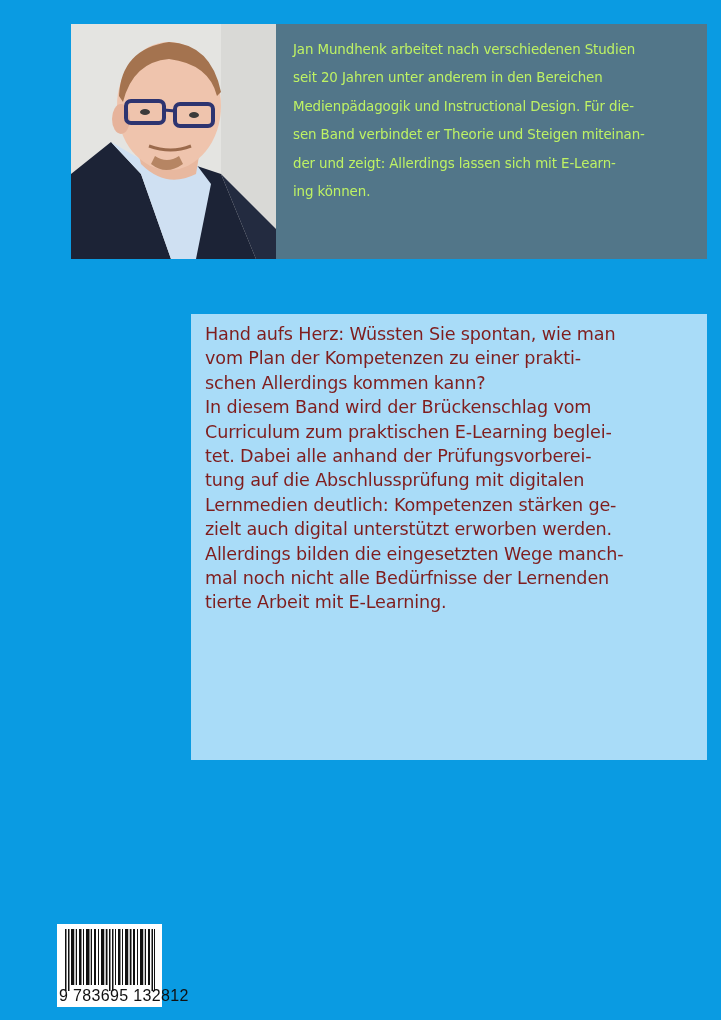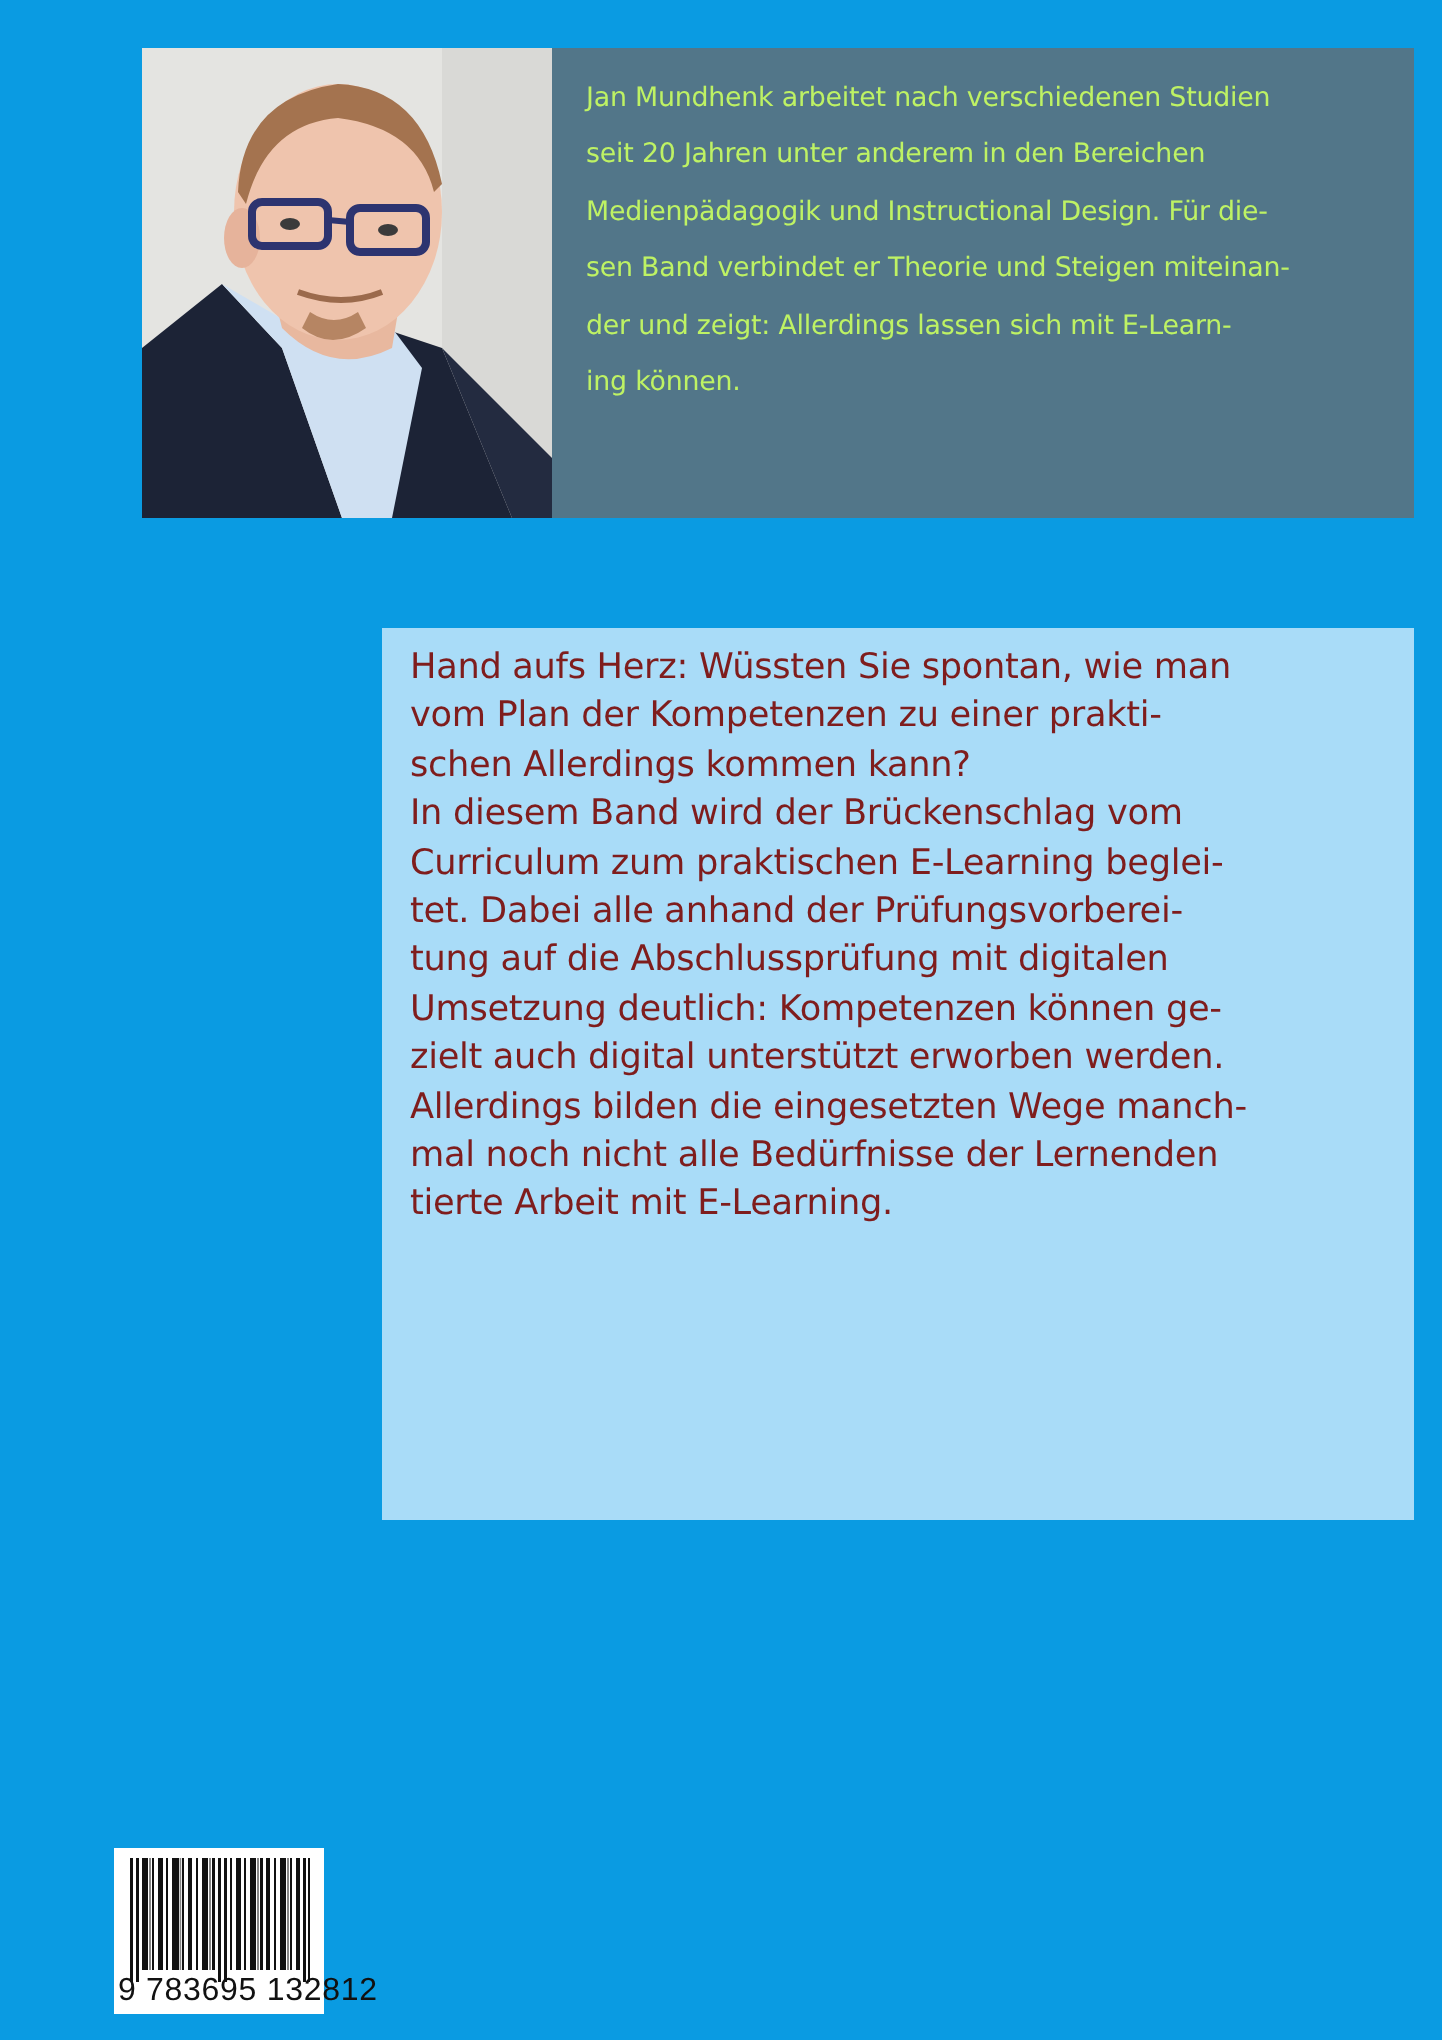--- a/index.html
+++ b/index.html
@@ -60,21 +60,21 @@
 
 <div class="blurb">
   <p>
     <span class="line">Hand aufs Herz: Wüssten Sie spontan, wie man</span>
     <span class="line">vom Plan der Kompetenzen zu einer prakti-</span>
     <span class="line">schen Allerdings kommen kann?</span>
     <span class="line">In diesem Band wird der Brückenschlag vom</span>
     <span class="line">Curriculum zum praktischen E-Learning beglei-</span>
     <span class="line">tet. Dabei alle anhand der Prüfungsvorberei-</span>
     <span class="line">tung auf die Abschlussprüfung mit digitalen</span>
-    <span class="line">Umsetzung deutlich: Kompetenzen können ge-</span>
+    <span class="line">Lernmedien deutlich: Kompetenzen stärken ge-</span>
     <span class="line">zielt auch digital unterstützt erworben werden.</span>
     <span class="line">Allerdings bilden die eingesetzten Wege manch-</span>
     <span class="line">mal noch nicht alle Bedürfnisse der Lernenden</span>
     <span class="line">tierte Arbeit mit E-Learning.</span>
   </p>
 </div>
 
 <div class="barcode">
   <svg class="bars" viewBox="0 0 90 62" preserveAspectRatio="none">
     <g fill="#111">

